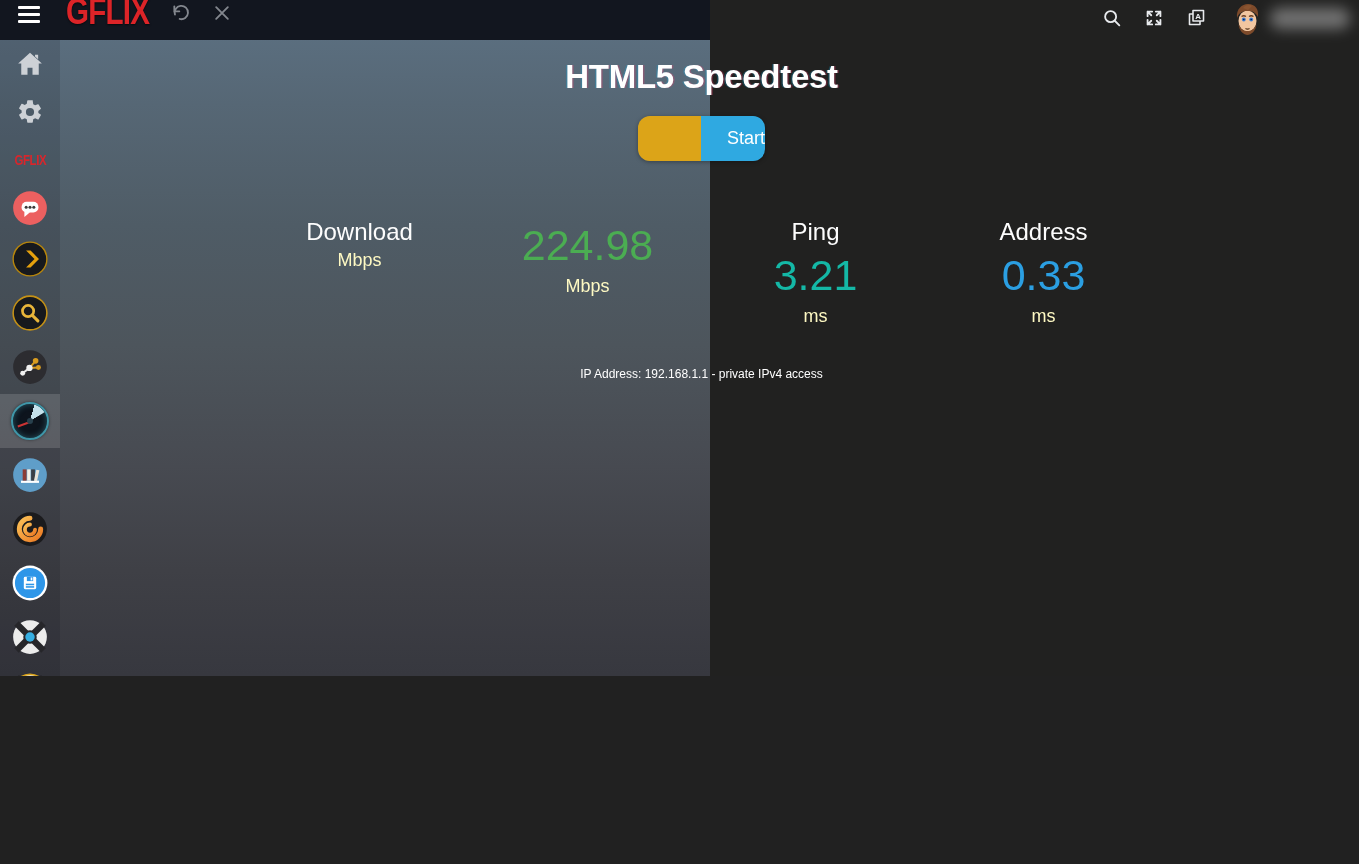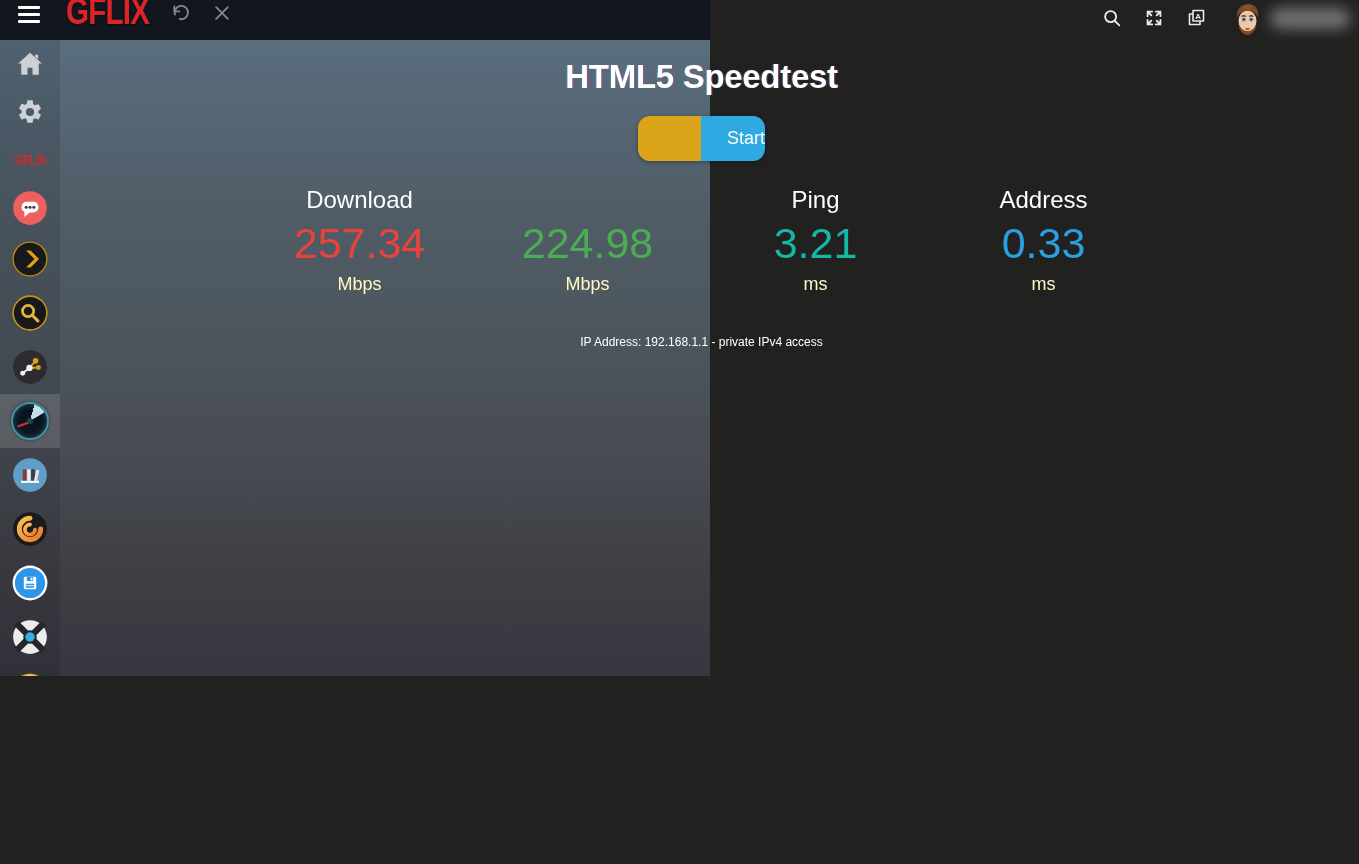--- a/index.html
+++ b/index.html
@@ -57,21 +57,21 @@
   
   .content { position:absolute; left:52px; top:40px; width:1299px; height:824px;
     color:#fff; text-align:center; z-index:10; }
   .st-title { margin-top:18px; font-size:33px; font-weight:700; letter-spacing:-.3px; color:#fff;
     text-shadow:1.5px 0 0 rgba(255,60,110,.28), -1.5px 0 0 rgba(0,190,255,.22); }
   .st-start { display:block; margin:20px auto 0; width:127px; height:45px; border:none;
     border-radius:12px; cursor:pointer; color:#fff; font-size:18px;
     font-family:"Liberation Sans",sans-serif;
     background:linear-gradient(90deg,#dca418 0%,#dca418 50%,#2fa9e1 50%,#2fa9e1 100%);
     box-shadow:0 1px 4px rgba(0,0,0,.35);text-align:right; }
-  .metrics { margin:24px auto 0; width:912px; display:flex;align-items:flex-end; }
+  .metrics { margin:56px auto 0; width:912px; display:flex; }
   .metric { flex:1 1 0; }
   .metric-label { font-size:24px; line-height:30px; color:#fdfdfd; }
   .metric-value { font-size:43px; line-height:56px; }
   .metric-unit { font-size:18px; line-height:26px; color:#fef9c3; }
   .ip-line { margin-top:38px; font-size:12px; color:#fff; }
   .source-link { display:inline-block; margin-top:186px; font-size:15.5px; color:#fff;
     text-decoration:underline; cursor:pointer; }
 </style>
 </head>
 <body>
@@ -303,21 +303,20 @@
   </nav>
 
   <main class="content">
     <h1 class="st-title">HTML5 Speedtest</h1>
 
     <button class="st-start">Start</button>
 
     <div class="metrics">
       <div class="metric">
         <div class="metric-label">Download</div>
-        <div class="metric-value" style="color: rgb(232, 68, 59);">257.34</div>
         <div class="metric-unit">Mbps</div>
       </div>
       <div class="metric">
         <div class="metric-value" style="color: rgb(75, 173, 82);">224.98</div>
         <div class="metric-unit">Mbps</div>
       </div>
       <div class="metric">
         <div class="metric-label">Ping</div>
         <div class="metric-value" style="color: #14b8a6;">3.21</div>
         <div class="metric-unit">ms</div>

